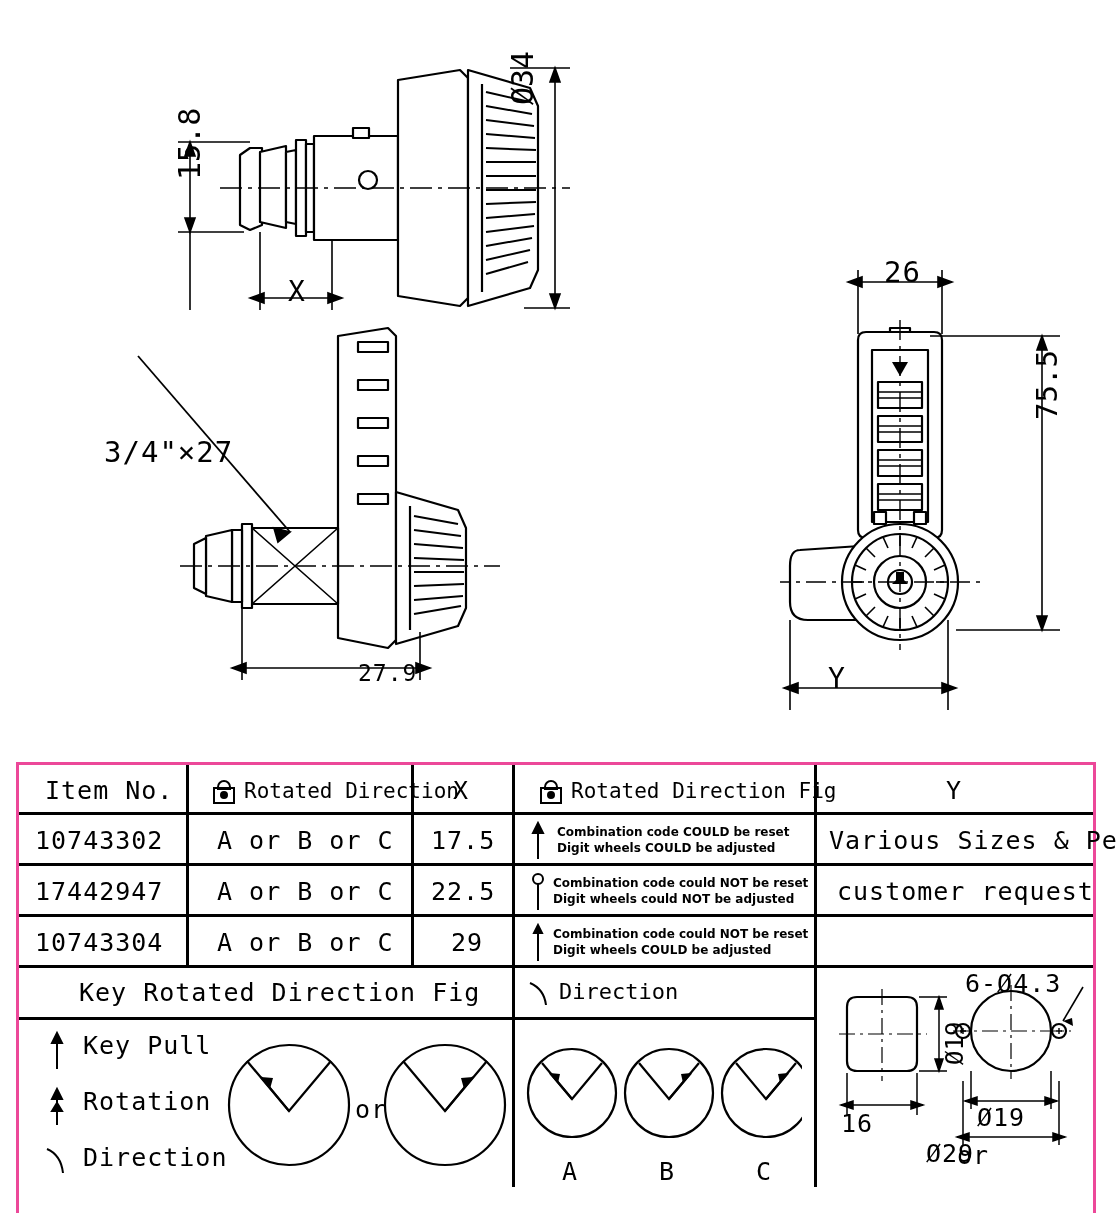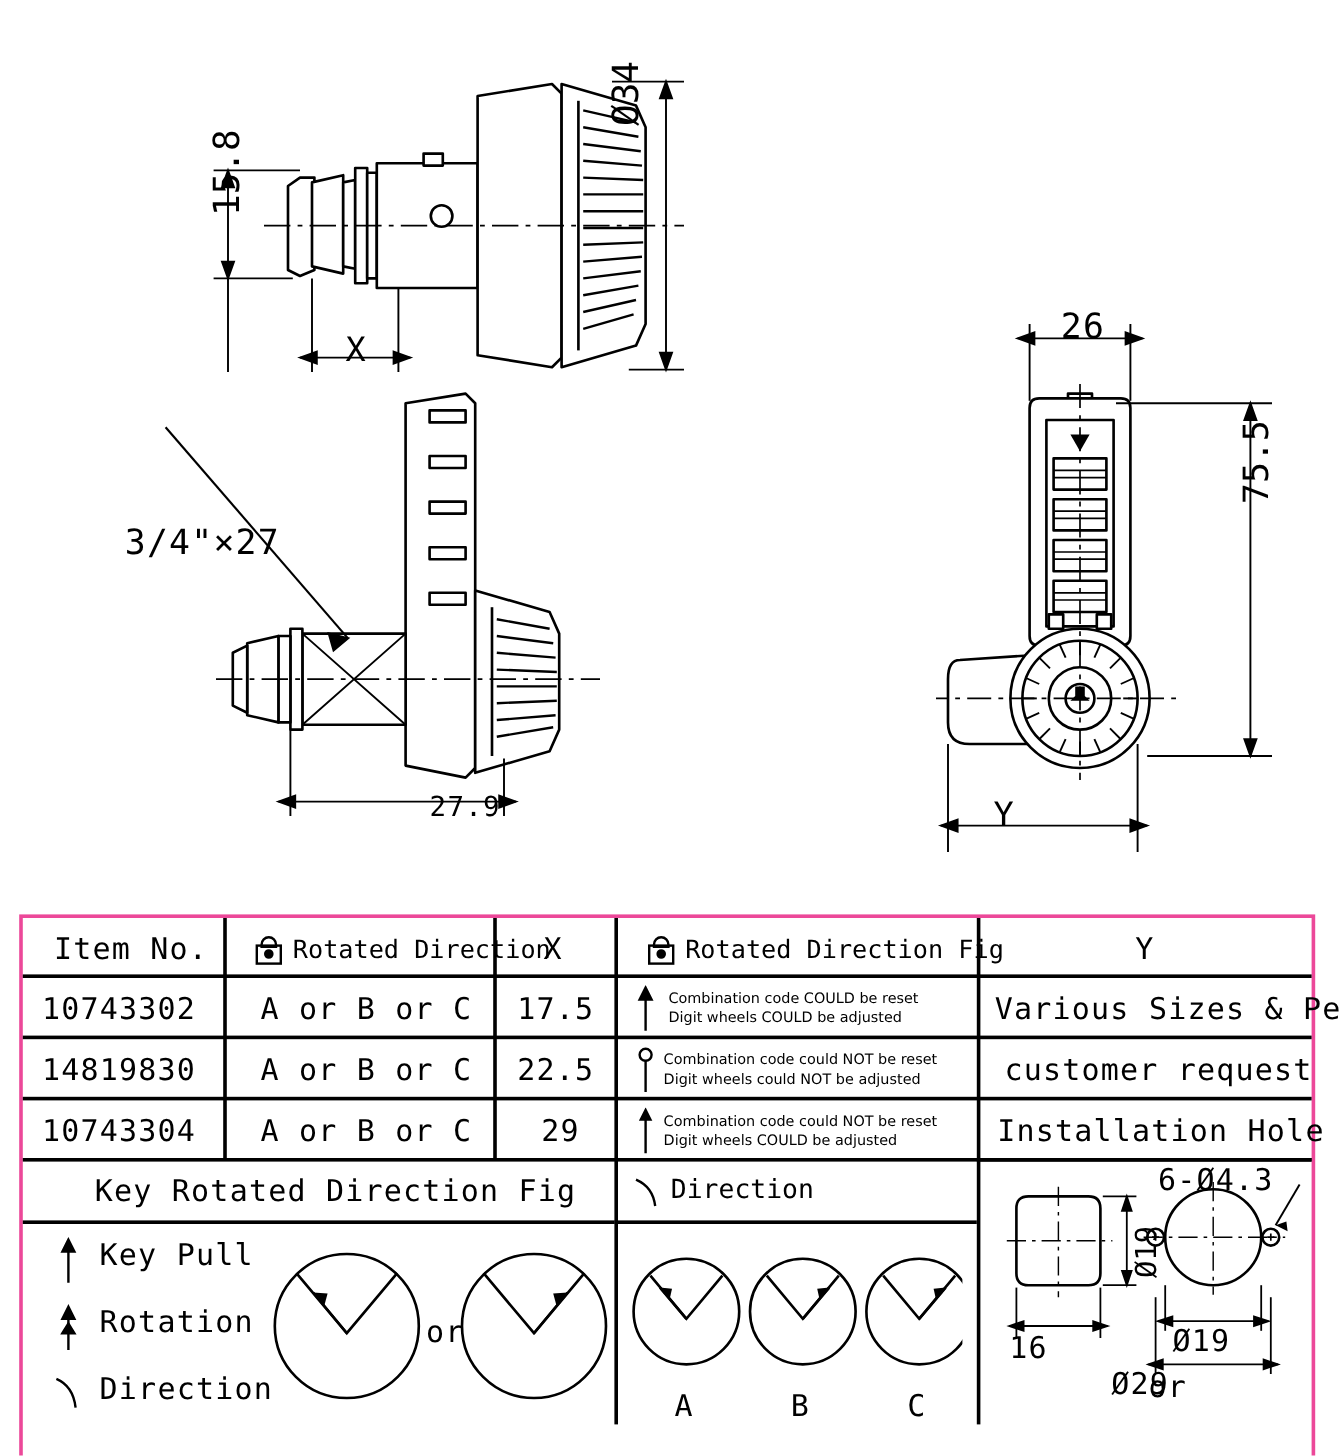--- a/index.html
+++ b/index.html
@@ -8,21 +8,21 @@
   .lbl{position:absolute;font-family:"DejaVu Sans Mono",monospace;color:#000;white-space:nowrap;}
   .rot90{transform:rotate(-90deg);transform-origin:left top;}
   svg{display:block;}
   
   .tbl{position:absolute;left:16px;top:762px;width:1080px;height:468px;border:3px solid #ec4899;box-sizing:border-box;}
   .cellTxt{position:absolute;white-space:nowrap;font-family:"DejaVu Sans Mono",monospace;}
   .vline{position:absolute;background:#000;width:3px;}
   .hline{position:absolute;background:#000;height:3px;}
   .big{font-size:25px;letter-spacing:1px;}
   .mid{font-size:20px;}
-  .sml{font-size:12px;line-height:14px;font-family:"DejaVu Sans",sans-serif;font-weight:normal;text-align:center;}
+  .sml{font-size:12px;line-height:14px;font-family:"DejaVu Sans",sans-serif;font-weight:bold;text-align:center;}
 </style>
 </head>
 <body>
 
 <div class="stage">
 
   <svg width="560" height="330" style="position:absolute;left:100px;top:40px;">
     <g fill="none" stroke="#000" stroke-width="2.2" stroke-linejoin="round">
 
       <path d="M140,115 L150,108 L162,108 L162,185 L150,190 L140,185 Z" fill="#fff"></path>
@@ -281,33 +281,32 @@
       </g>
     </svg>
     <div class="cellTxt mid" style="left:552px;top:14px;font-size:21px;">Rotated Direction Fig</div>
 
     <div class="cellTxt big" style="left:927px;top:11px;">Y</div>
 
     <div class="cellTxt big" style="left:16px;top:61px;">10743302</div>
     <div class="cellTxt big" style="left:198px;top:61px;">A or B or C</div>
     <div class="cellTxt big" style="left:412px;top:61px;">17.5</div>
 
-    <div class="cellTxt big" style="left:16px;top:112px;">14819830</div>
+    <div class="cellTxt big" style="left:16px;top:112px;">17442947</div>
     <div class="cellTxt big" style="left:198px;top:112px;">A or B or C</div>
     <div class="cellTxt big" style="left:412px;top:112px;">22.5</div>
 
     <div class="cellTxt big" style="left:16px;top:163px;">10743304</div>
     <div class="cellTxt big" style="left:198px;top:163px;">A or B or C</div>
     <div class="cellTxt big" style="left:432px;top:163px;">29</div>
 
     <div class="cellTxt big" style="left:60px;top:213px;">Key Rotated Direction Fig</div>
 
     <div class="cellTxt big" style="left:810px;top:61px;">Various Sizes &amp; Per</div>
     <div class="cellTxt big" style="left:818px;top:112px;">customer request</div>
-    <div class="cellTxt big" style="left:812px;top:163px;">Installation Hole</div>
 
     <svg width="22" height="40" style="position:absolute;left:508px;top:56px;">
       <g stroke="#000" stroke-width="2" fill="#000">
         <path d="M11,38 L11,6" fill="none"></path>
         <path d="M11,2 l-5,10 l10,0 z"></path>
       </g>
     </svg>
     <div class="cellTxt sml" style="left:538px;top:60px;">Combination code COULD be reset</div>
     <div class="cellTxt sml" style="left:538px;top:76px;">Digit wheels COULD be adjusted</div>
 

